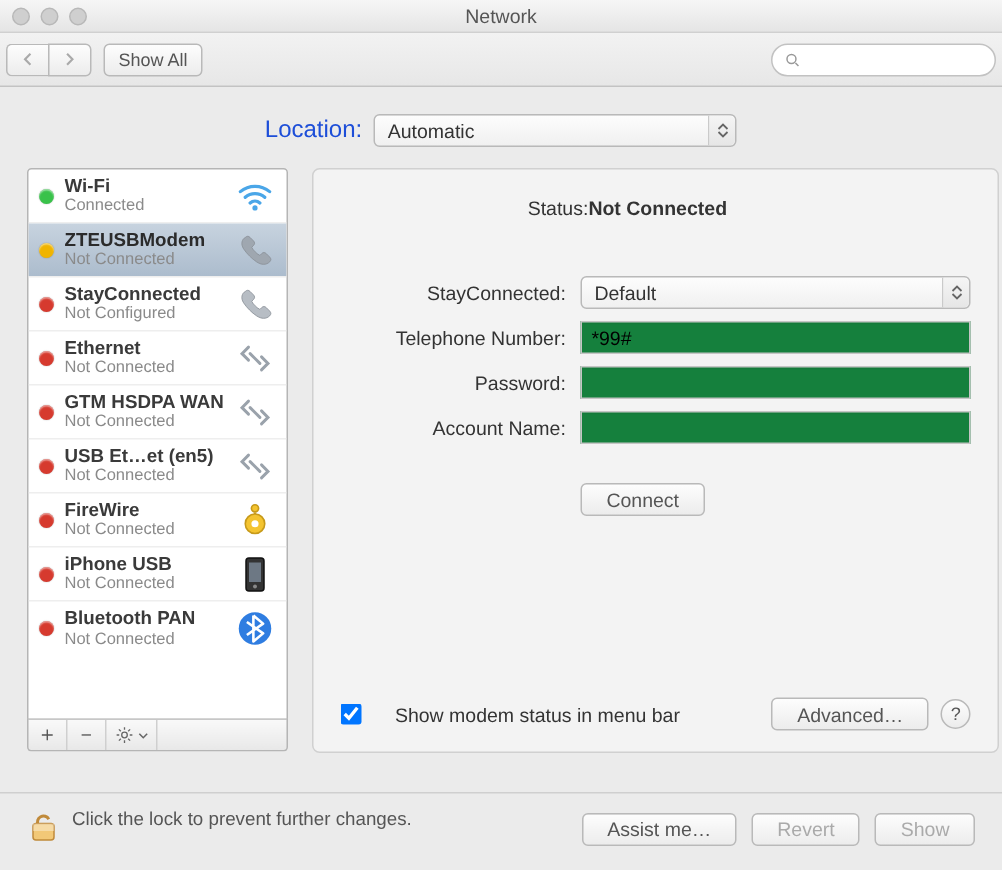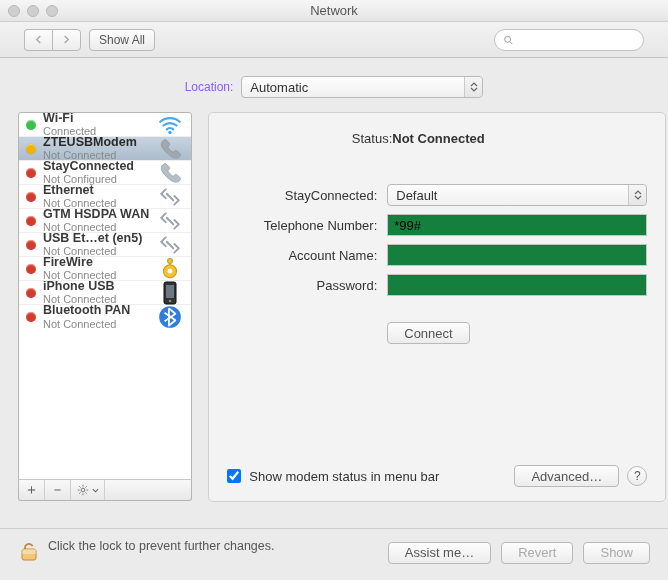--- a/index.html
+++ b/index.html
@@ -23,41 +23,41 @@
     padding: 0 8px;
   }
   .traffic { display:flex; gap:7px; }
   .traf { width:12px; height:12px; border-radius:50%; background:#cfcfcf; border:1px solid #b8b8b8; }
   .titlebar .title { position:absolute; left:0; right:0; text-align:center; font-size:13px; color:#555; pointer-events:none;}
   
   .toolbar {
     height: 36px;
     background: linear-gradient(#f2f2f2,#e7e7e7);
     border-bottom: 1px solid #c3c3c3;
-    display:flex; align-items:center; padding:0 24px; gap:8px;
+    display:flex; align-items:center; padding:0 4px; gap:8px;
   }
   .segctl { display:flex; }
   .toolbtn {
     height:22px; min-width:28px; padding:0 9px;
     background: linear-gradient(#fdfdfd,#ececec);
     border:1px solid #b9b9b9; font-size:12px; color:#555;
     display:flex; align-items:center; justify-content:center;
   }
   .segctl .toolbtn:first-child { border-radius:4px 0 0 4px; border-right:none; }
   .segctl .toolbtn:last-child { border-radius:0 4px 4px 0; }
   .toolbtn.single { border-radius:4px; }
   .toolbar .spacer { flex:1; }
   .searchbox {
     width:150px; height:22px; border-radius:11px; border:1px solid #c2c2c2;
     background:#fff; display:flex; align-items:center; padding:0 8px; gap:4px;
   }
   .searchbox input { border:none; outline:none; width:100%; font-size:12px; background:transparent;}
   
   .location-row { display:flex; align-items:center; justify-content:center; gap:8px; padding:18px 0 14px 0;}
-  .location-row label { font-size:12px; color:#8b5cf6; }
+  .location-row label { font-size:16px; color:#1d4ed8; }
   .popup {
     height:22px; background:linear-gradient(#fdfdfd,#f0f0f0);
     border:1px solid #b9b9b9; border-radius:4px;
     display:flex; align-items:center; padding:0 20px 0 8px;
     position:relative; font-size:13px;
   }
   .popup .arrows {
     position:absolute; right:0; top:0; bottom:0; width:18px;
     border-left:1px solid #cacaca; display:flex; flex-direction:column;
     align-items:center; justify-content:center; background:linear-gradient(#f5f5f5,#e6e6e6);
@@ -65,21 +65,21 @@
   }
   .popup .arrows svg { display:block; }
   
   .main { flex:1; display:flex; gap:16px; padding: 0 18px 0 18px; }
   
   .sidebar-wrap { width:178px; display:flex; flex-direction:column; }
   .sidebar {
     border:1px solid #b5b5b5; background:#fff; border-radius:3px 3px 0 0;
     height: 368px; overflow:hidden;
   }
-  .sb-item { height:24px; border-bottom:1px solid #eee; display:flex; align-items:center; padding:0 7px; gap:7px; position:relative;}
+  .sb-item { height:36px; border-bottom:1px solid #eee; display:flex; align-items:center; padding:0 7px; gap:7px; position:relative;}
   .sb-item:last-child { border-bottom:none; }
   .sb-item.selected { background: linear-gradient(#c7d3df, #acbccd); color:#333;}
   .statusdot { width:10px; height:10px; border-radius:50%; flex-shrink:0; box-shadow: inset 0 1px 1px rgba(255,255,255,.5), 0 0 1px rgba(0,0,0,.3);}
   .sb-texts { flex:1; line-height:1.1; min-width:0;}
   .sb-name { font-size:12.5px; font-weight:bold; color:#3a3a3a; white-space:nowrap; overflow:hidden; text-overflow:ellipsis;}
   .sb-item.selected .sb-name { color:#2b2b2b; }
   .sb-status { font-size:11px; color:#8a8a8a; }
   .sb-icon { width:28px; height:28px; flex-shrink:0; display:flex; align-items:center; justify-content:center;}
   .sb-footer {
     height:22px; background:linear-gradient(#f9f9f9,#e8e8e8);
@@ -107,21 +107,21 @@
     padding:0 6px; font-size:13px; outline:none;
     box-shadow: inset 0 1px 1px rgba(0,0,0,.06);
   }
   .pushbtn {
     height:22px; padding:0 16px; background:linear-gradient(#fdfdfd,#ececec);
     border:1px solid #b9b9b9; border-radius:4px; font-size:13px; color:#555;
     display:inline-flex; align-items:center; justify-content:center;
   }
   .detail .connect-row { display:flex; justify-content:flex-start; padding-left:160px; margin-top:18px; margin-bottom: auto;}
   .detail-bottom { display:flex; align-items:center; gap:8px; padding-top:10px;}
-  .checkbox { display:flex; align-items:center; gap:8px; font-size:13px;}
+  .checkbox { display:flex; align-items:center; gap:22px; font-size:13px;}
   .checkbox input { width:14px; height:14px; margin:0;}
   .helpbtn { width:20px; height:20px; border-radius:50%; border:1px solid #b9b9b9; background:linear-gradient(#fdfdfd,#ececec); font-size:12px; display:flex; align-items:center; justify-content:center; color:#555;}
   
   .footer { border-top:1px solid #cfcfcf; padding:10px 18px 14px 18px; display:flex; align-items:center; gap:10px;}
   .lockwrap { display:flex; align-items:flex-start; gap:8px; font-size:12.5px; color:#555;}
   .footer .grow { flex:1; }
   .pushbtn.disabled { color:#aaa; }
 </style>
 </head>
 <body>
@@ -358,27 +358,27 @@
           </div>
         </div>
       </div>
 
       <div class="formrow">
         <div class="flbl">Telephone Number:</div>
         <div class="fctl"><input class="textinput" type="text" value="*99#" style=""></div>
       </div>
 
       <div class="formrow">
+        <div class="flbl">Password:</div>
+        <div class="fctl"><input class="textinput" type="password" value="" style=""></div>
+      </div>
+
+      <div class="formrow">
         <div class="flbl">Account Name:</div>
         <div class="fctl"><input class="textinput" type="text" value="" style=""></div>
-      </div>
-
-      <div class="formrow">
-        <div class="flbl">Password:</div>
-        <div class="fctl"><input class="textinput" type="password" value="" style=""></div>
       </div>
 
       <div class="connect-row">
         <div class="pushbtn">Connect</div>
       </div>
 
       <div class="detail-bottom">
         <label class="checkbox">
           <input type="checkbox" id="showmodem" checked="" style="">
           <span>Show modem status in menu bar</span>

